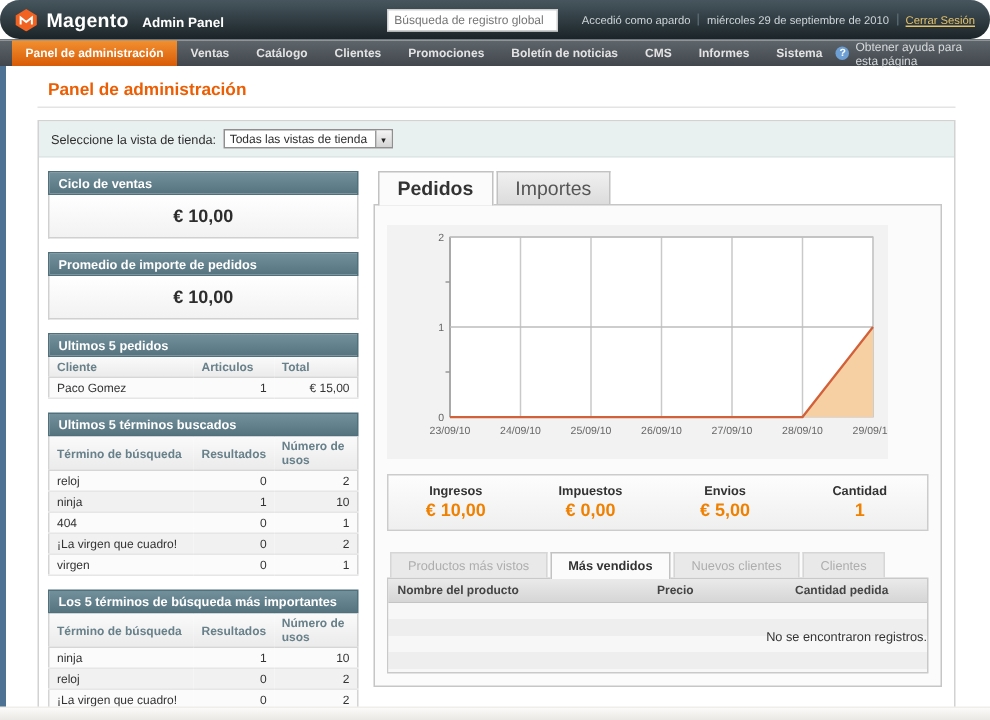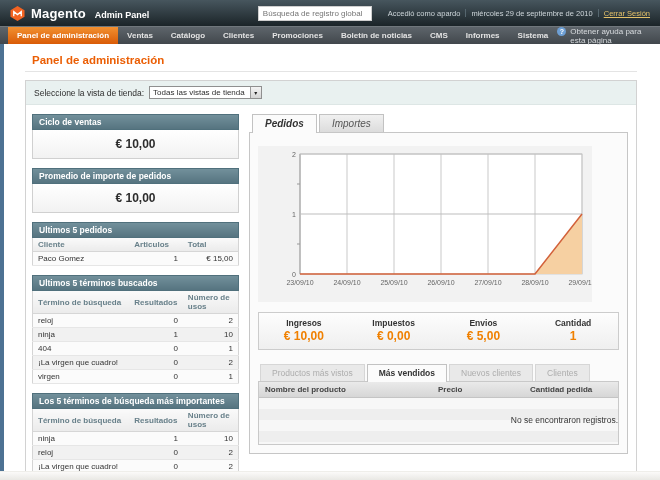--- a/index.html
+++ b/index.html
@@ -5,21 +5,21 @@
   * { box-sizing: border-box; margin: 0; padding: 0; }
   html,body { width:660px; height:480px; }
   body {
     font-family: "Liberation Sans", sans-serif;
     background:#fff; color:#333; font-size:9px;
     position:relative; overflow:hidden;
   }
   
   .hdr {
     height:26px; background:linear-gradient(#47565e,#1b2428);
-    display:flex; align-items:center; padding:0 10px; gap:6px;
+    display:flex; align-items:center; padding:0 10px; gap:6px;border-radius:13px;
   }
   .logo-ico { width:15px; height:15px; flex:none; }
   .brand { color:#fff; font-size:13px; font-weight:bold; letter-spacing:.2px; }
   .brand-sub { color:#fff; font-size:9px; font-weight:bold; margin-left:3px; padding-top:3px; }
   .gsearch {
     margin-left:auto; width:114px; height:15px; border:1px solid #cfcfcf;
     font-size:8px; padding:1px 4px; color:#444; background:#fff;
     font-family:"Liberation Sans",sans-serif;
   }
   .usr { display:flex; align-items:center; gap:5px; margin-left:10px; color:#cdd5d9; font-size:7.5px; white-space:nowrap; }
@@ -28,21 +28,21 @@
   
   .nav {
     height:18px; background:linear-gradient(#5e656b,#41474c);
     border-top:1px solid #70777c; display:flex; align-items:stretch; padding-left:8px;
   }
   .nav-tab {
     display:flex; align-items:center; padding:0 9px; color:#e3e3e3;
     font-size:8px; font-weight:bold; cursor:pointer; white-space:nowrap;
   }
   .nav-tab.active { background:linear-gradient(#f29030,#d95b07); color:#fff; }
-  .nav-help { margin-left:auto; display:flex; gap:4px; padding-right:10px; color:#d7dadd; font-size:8px; }
+  .nav-help { margin-left:auto; display:flex; align-items:center; gap:4px; padding-right:10px; color:#d7dadd; font-size:8px; }
   .help-ico {
     width:9px; height:9px; border-radius:50%; background:#6d9fd4; color:#fff;
     font-size:7px; line-height:9px; text-align:center; font-weight:bold; flex:none;
   }
   
   .strip { position:absolute; left:0; top:44px; bottom:0; width:4px; background:#4d7293; }
   .page-title { color:#eb5e04; font-size:11.5px; font-weight:bold; margin:10px 0 0 32px; }
   .title-rule { border-bottom:1px solid #e4e4e4; margin:5px 23px 8px 25px; }
   .container { margin:0 23px 0 25px; border:1px solid #d2d2d2; background:#fff; }
   .switcher {
@@ -78,21 +78,21 @@
   .side-table td { padding:2px 5px; border-bottom:1px solid #e6e6e6; color:#333; background:#fbfbfb; }
   .side-table tr:nth-child(even) td { background:#f1f1f1; }
   .side-table td.num { text-align:right; }
   .side-table th:nth-child(1) { width:47%; }
   .side-table th:nth-child(2) { width:26%; }
   
   .rcol { flex:1; min-width:0; }
   .ptabs { display:flex; gap:2px; margin-left:3px; position:relative; z-index:2; }
   .ptab {
     border:1px solid #c2c2c2; border-bottom:none; background:linear-gradient(#f0f0f0,#dcdcdc);
-    padding:3px 12px 2px; font-size:10px; color:#555; cursor:pointer;font-style:italic;
+    padding:3px 12px 2px; font-size:13px; color:#555; cursor:pointer;
   }
   .ptab.active { background:#fbfbfb; font-weight:bold; color:#333; padding-bottom:4px; margin-bottom:-1px; }
   .pbody { border:1px solid #c6c6c6; background:#fbfbfb; padding:8px; }
   .chart-zone { width:334px; }
   .range-bar {
     background:#e7f0ef; padding:4px 6px; display:flex; justify-content:flex-end;
     align-items:center; gap:5px; font-size:8.5px; color:#2e2e2e;
   }
   .range-bar .select { min-width:88px; justify-content:space-between; }
   .chart-wrap { background:#f2f2f2; margin-top:5px; }

